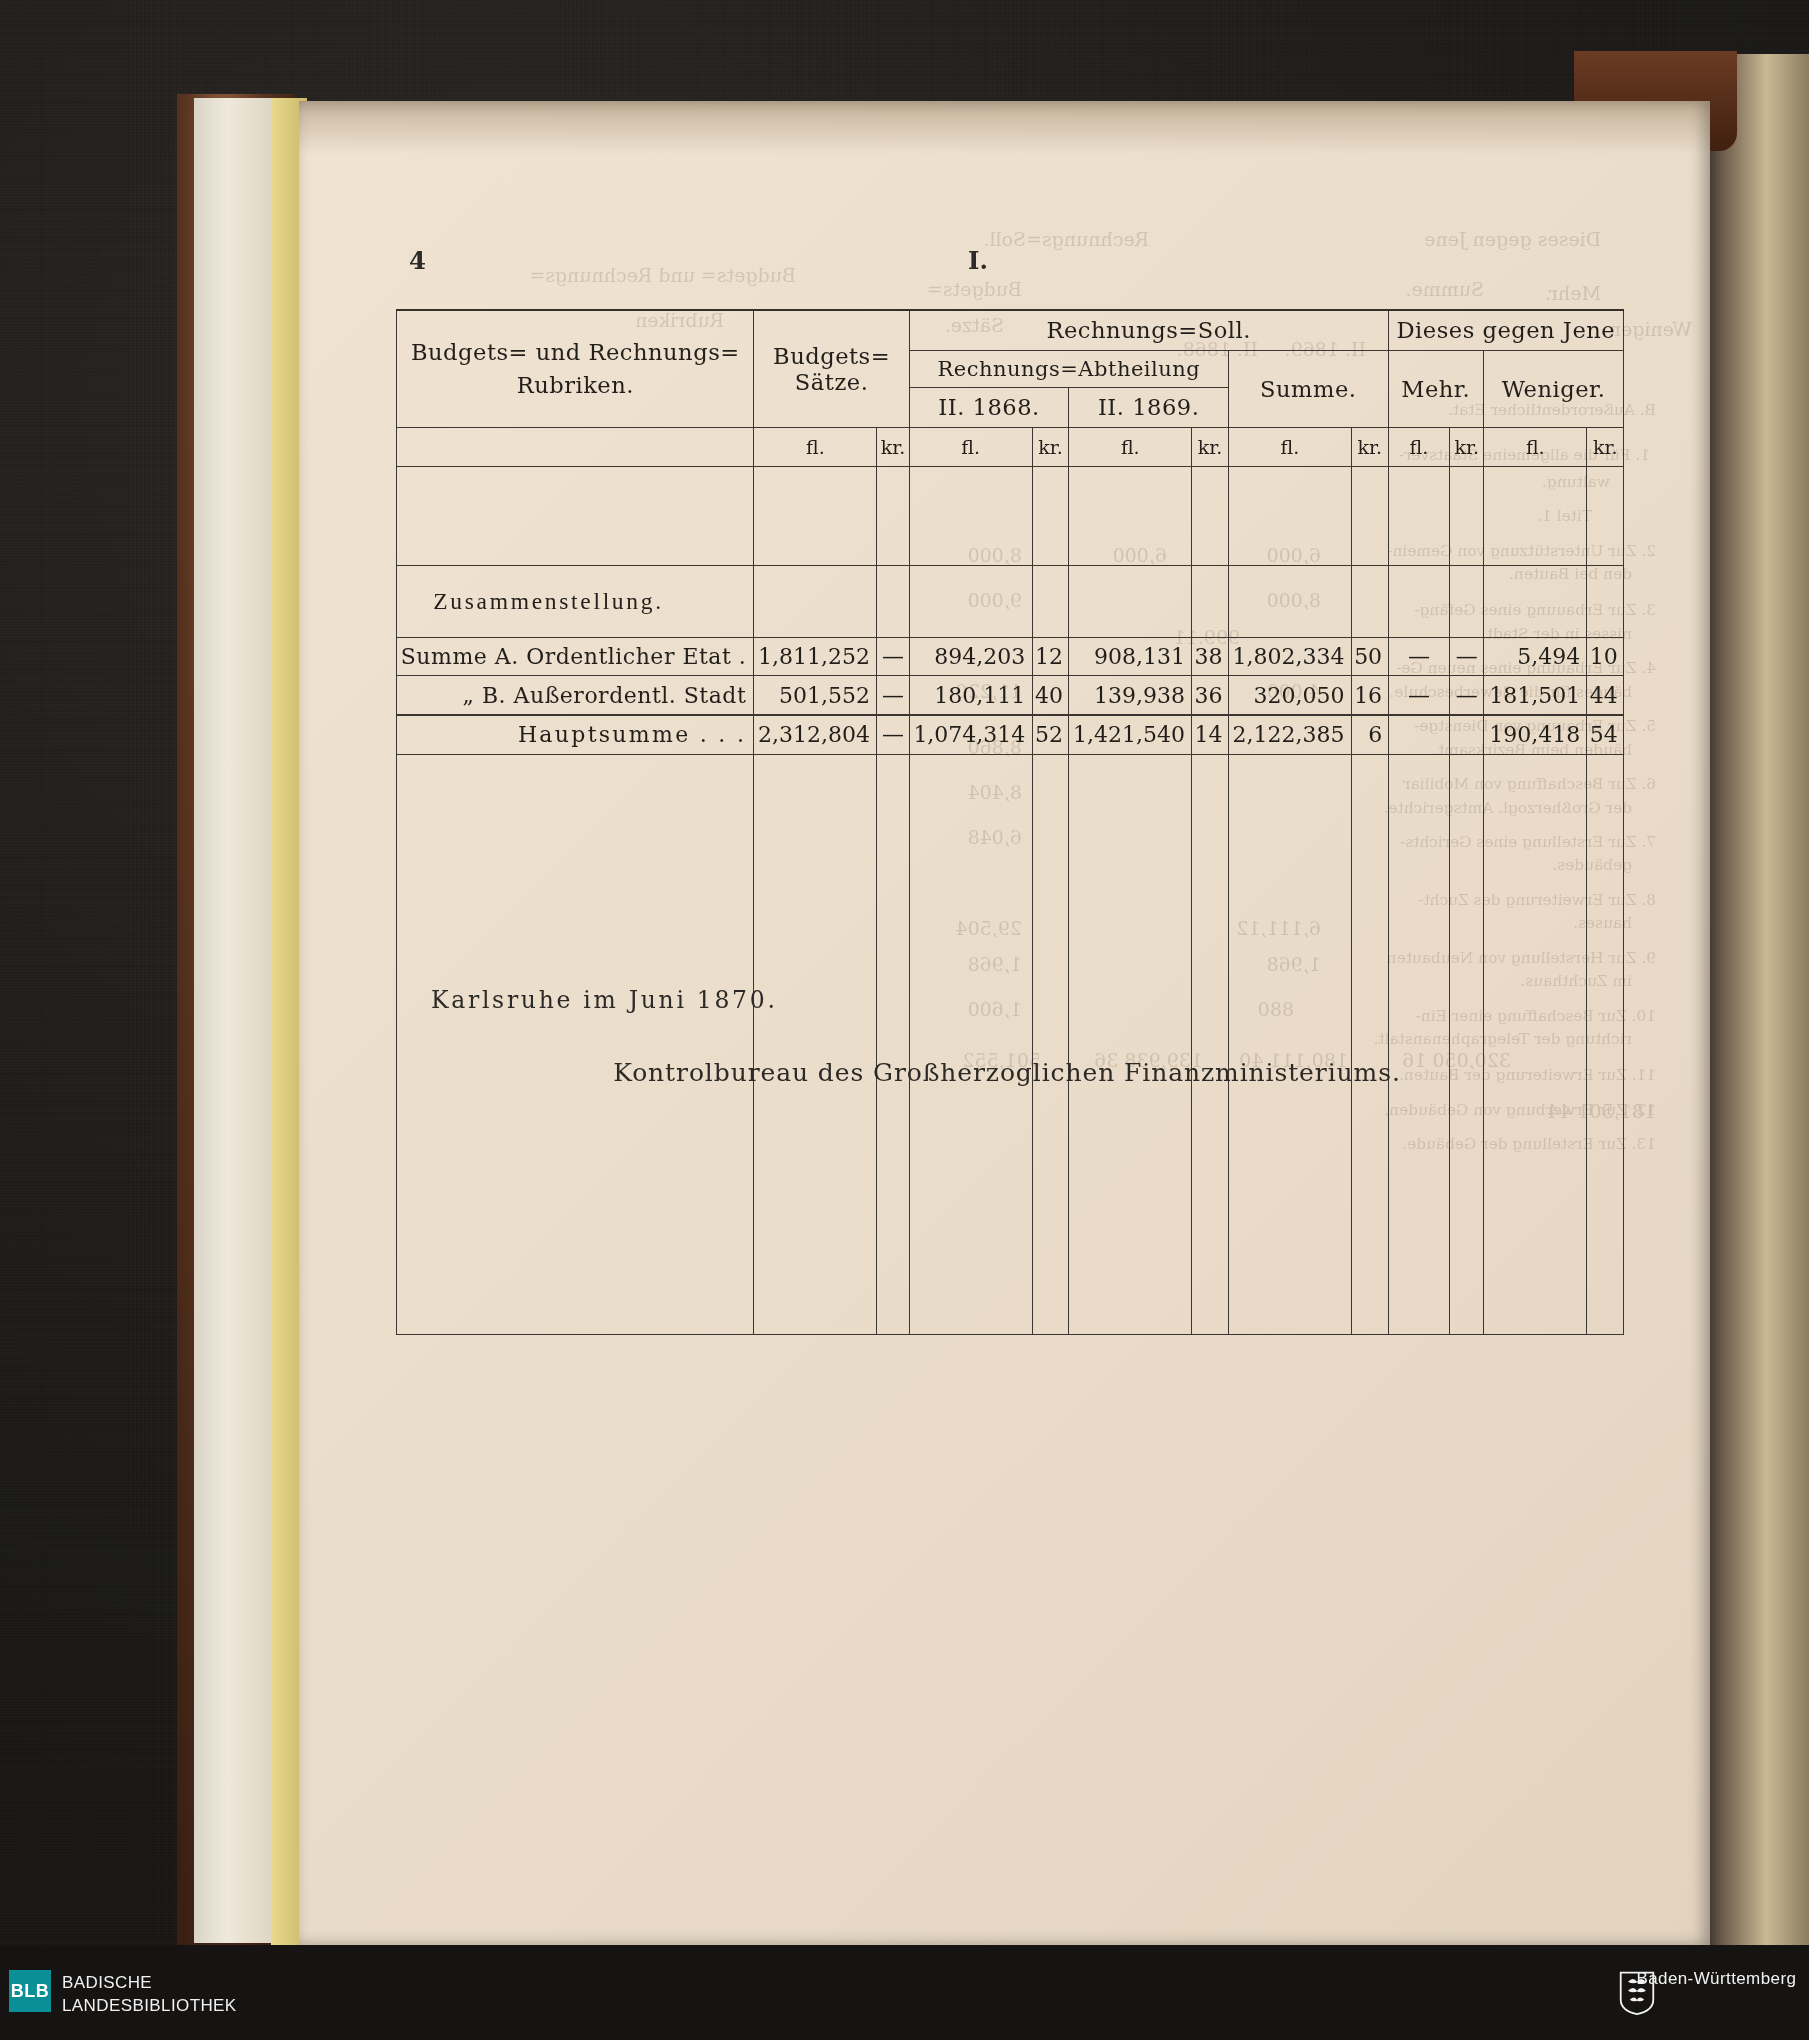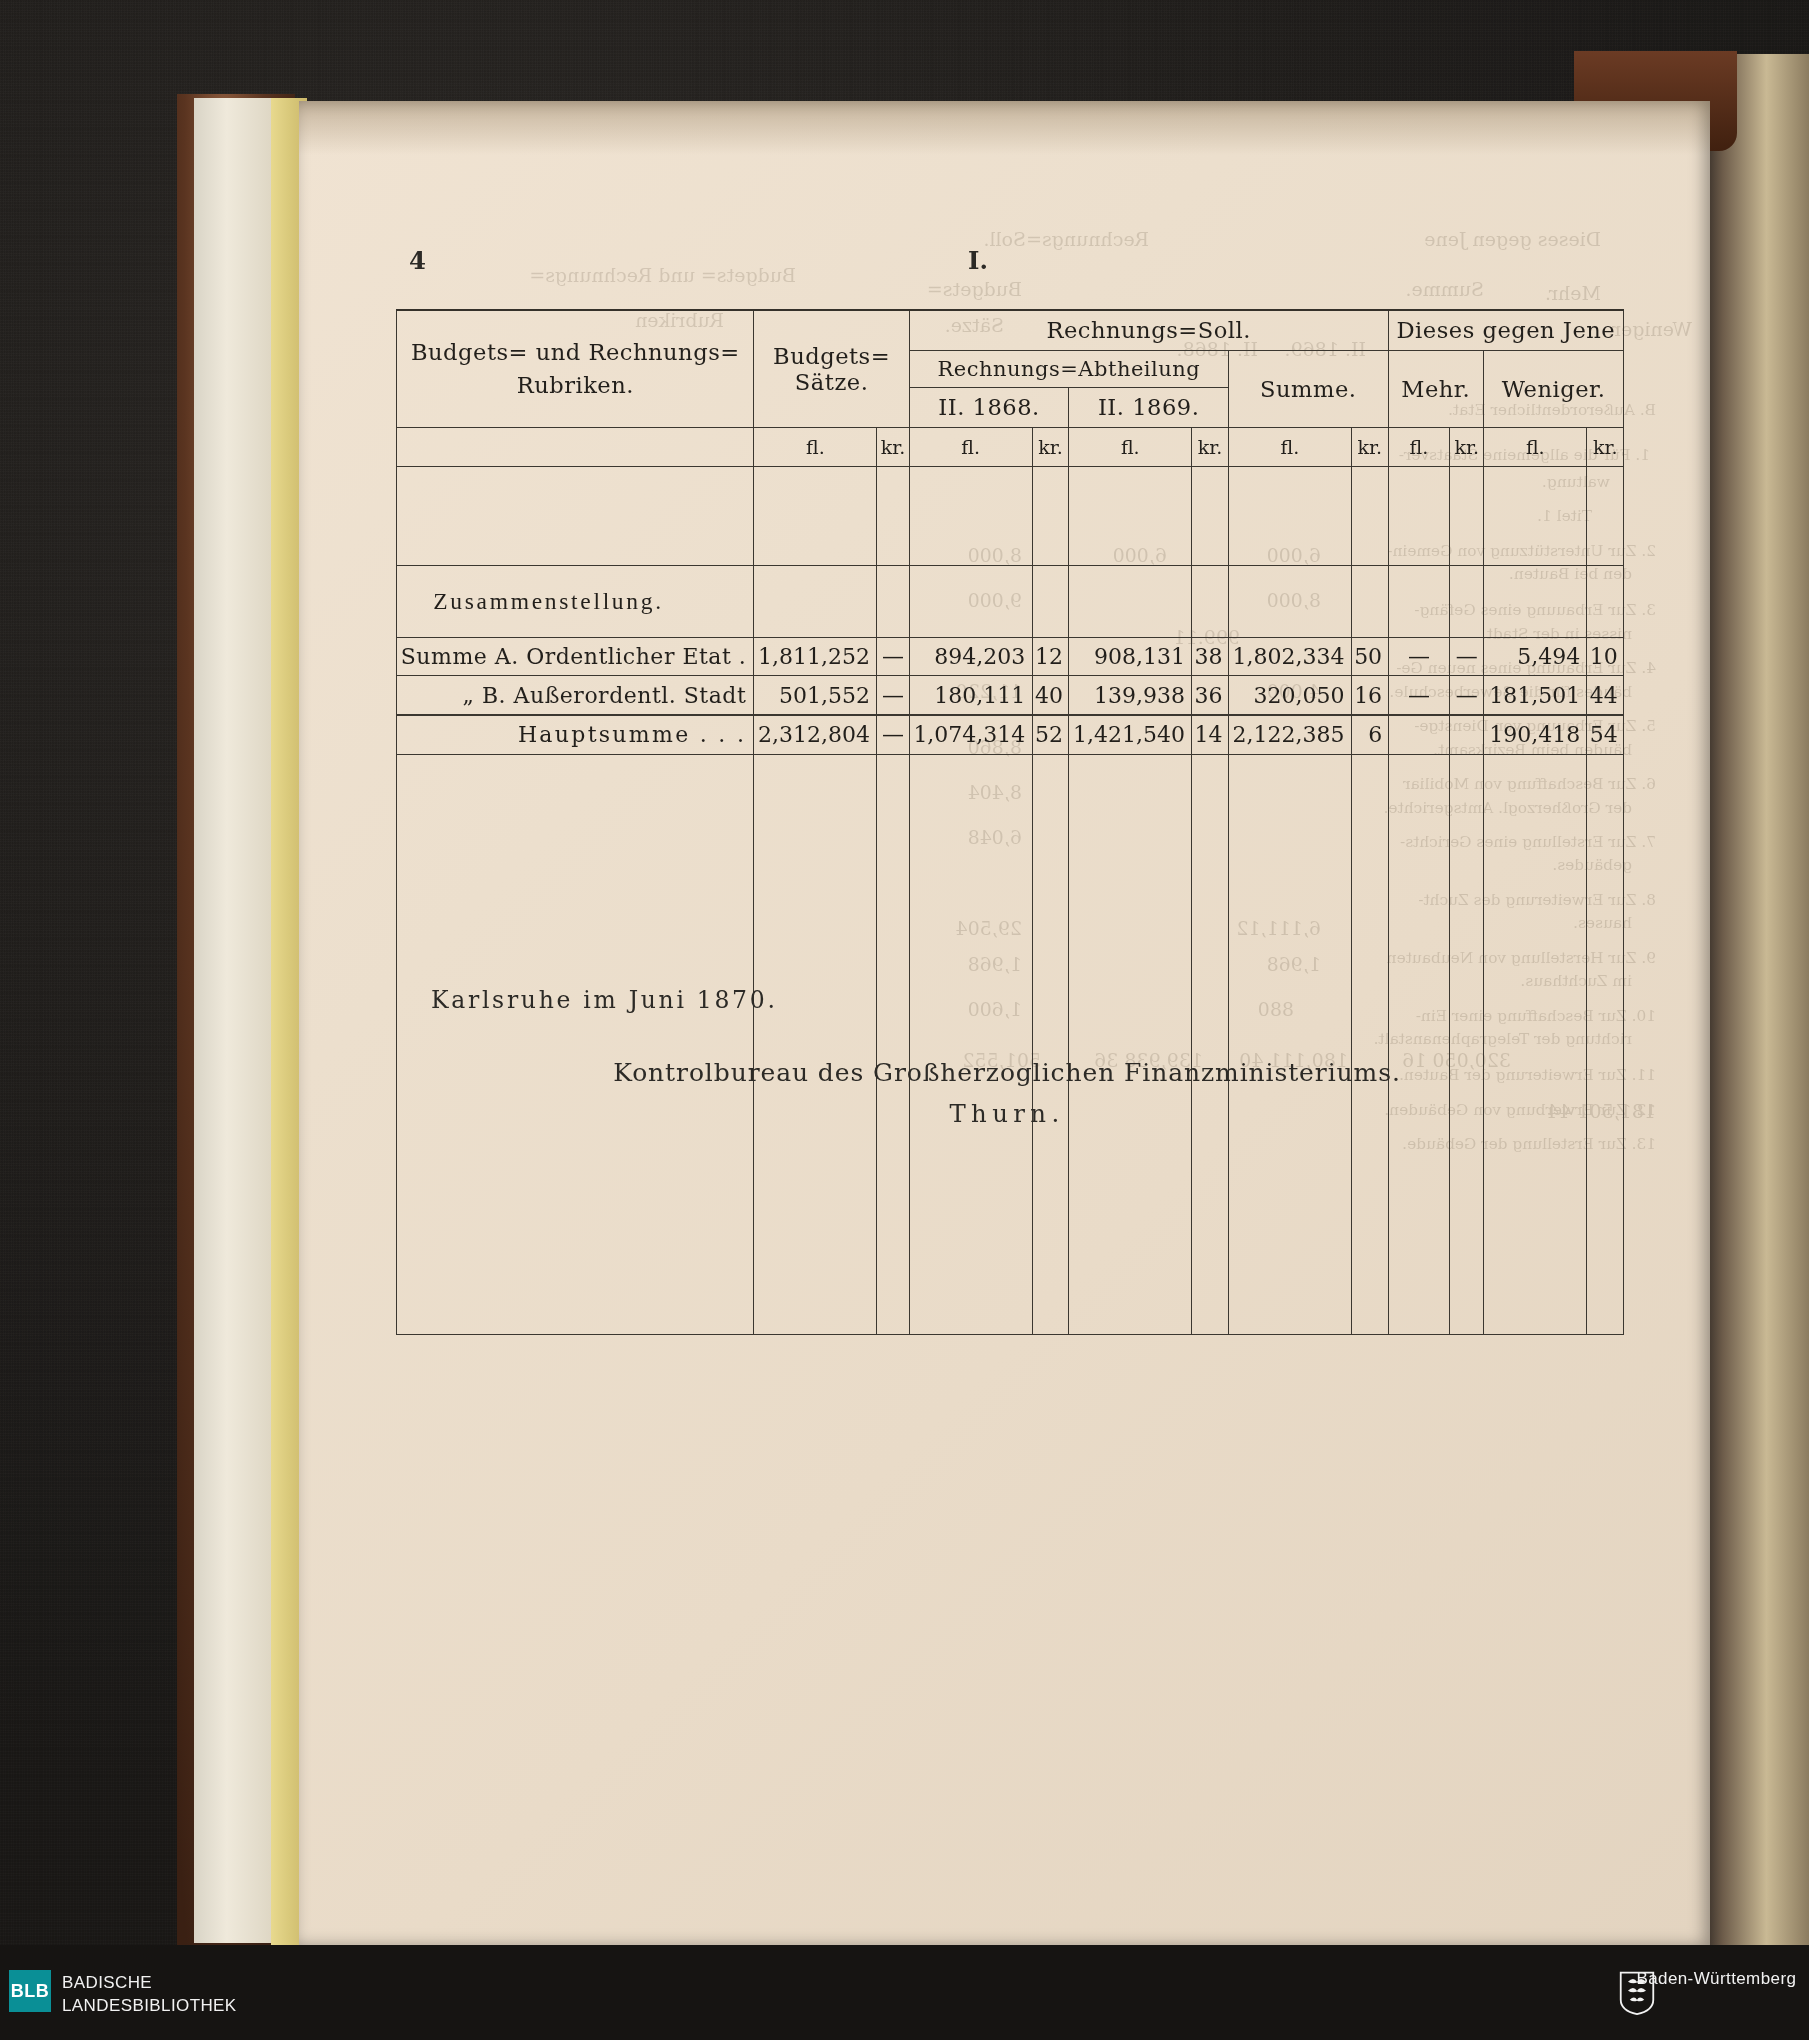--- a/index.html
+++ b/index.html
@@ -506,21 +506,20 @@
         <td></td>
           <td></td>
           <td></td>
         <td></td>
       </tr>
     </tbody>
   </table>
 
   <div class="place">Karlsruhe im Juni 1870.</div>
   <div class="office">Kontrolbureau des Großherzoglichen Finanzministeriums.</div>
-  <div class="signature">Thurn.</div>
 
 </div>
 
 <div id="footer">
   <div id="blb-logo">BLB</div>
   <div id="blb-text">
     <div>BADISCHE</div>
     <div>LANDESBIBLIOTHEK</div>
   </div>
   <div id="bw-crest">

